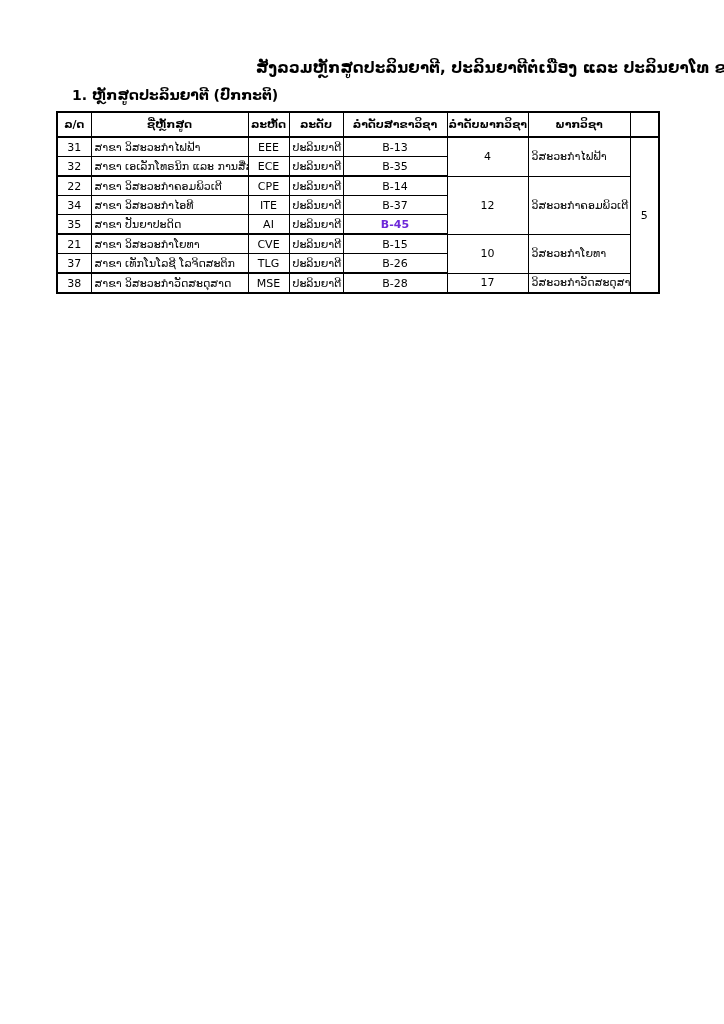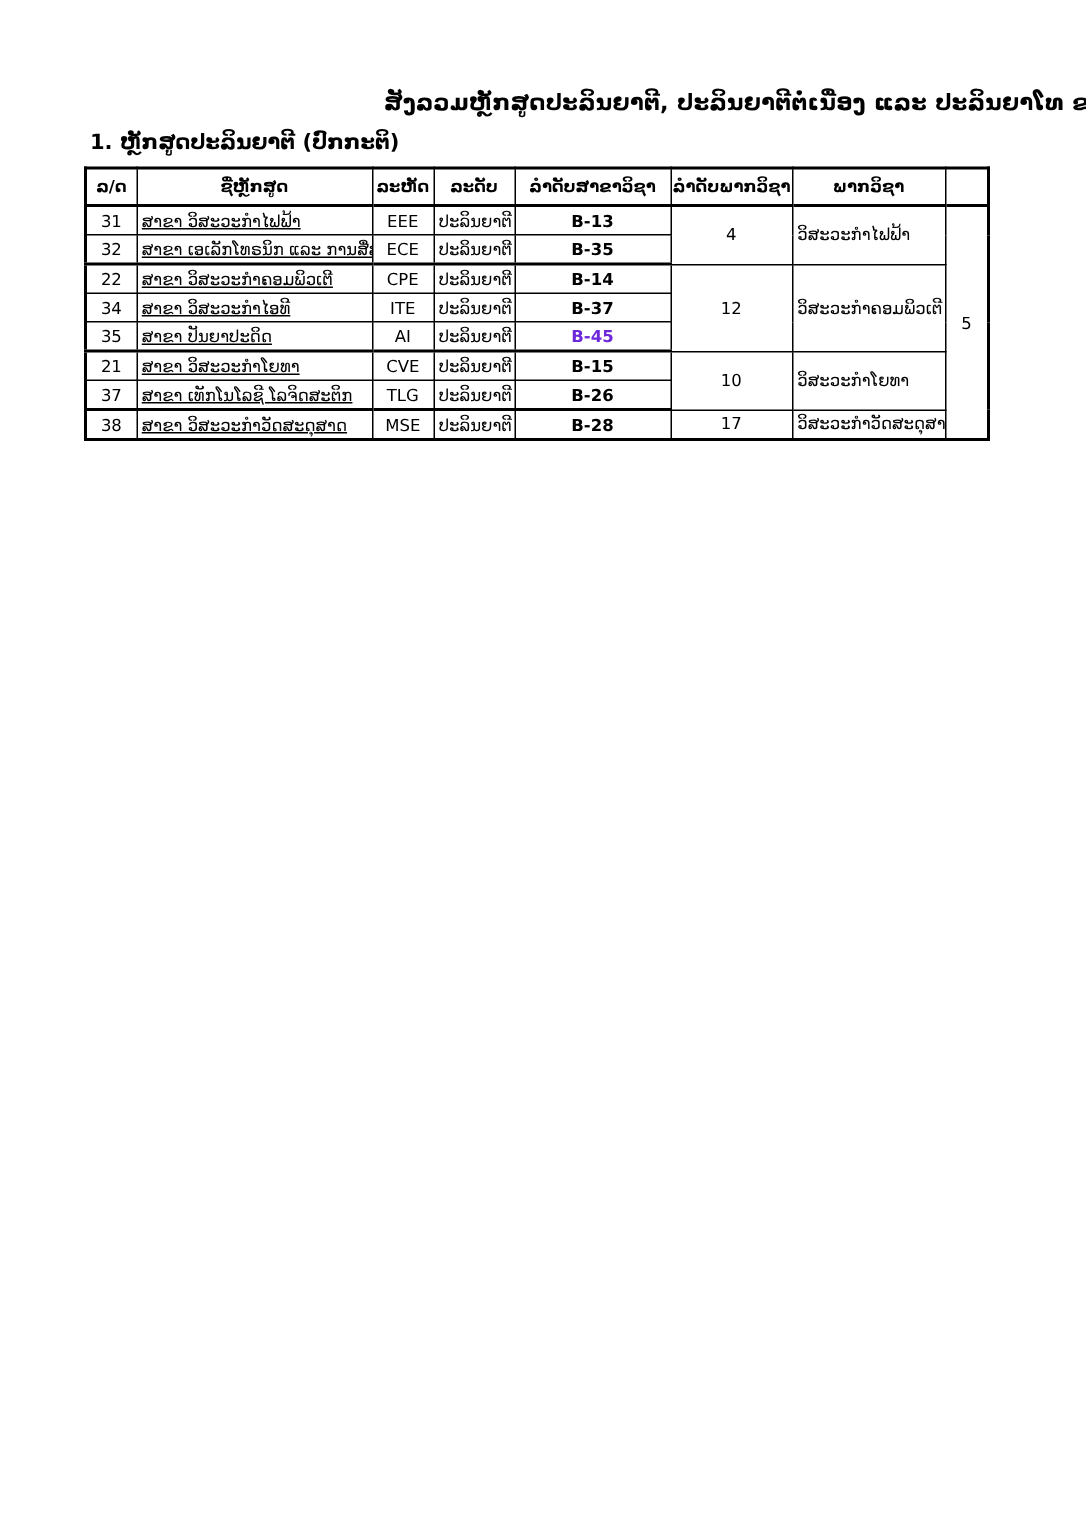--- a/index.html
+++ b/index.html
@@ -20,21 +20,21 @@
     position: absolute;
     left: 256px;
     top: 59px;
     font-size: 15px;
     font-weight: bold;
     white-space: nowrap;
     letter-spacing: 0.2px;
   }
   .section-heading {
     position: absolute;
-    left: 60px;
+    left: 72px;
     top: 87px;
     font-size: 14px;
     font-weight: bold;
     white-space: nowrap;
   }
   table.curriculum {
     position: absolute;
     left: 56px;
     top: 111px;
     width: 603px;
@@ -54,22 +54,22 @@
     height: 23px;
     font-weight: bold;
     text-align: center;
     border-bottom: 2px solid #000;
     padding: 0 1px;
   }
   .curriculum tbody td { height: 18px; }
   tr.group-end > td { border-bottom: 2.5px solid #000; }
   .c  { text-align: center; }
   .l  { text-align: left; }
-  .bold { font-weight: bold; }
-  .name-cell { padding-left: 3px; padding-right: 0; text-decoration: underline; }
+  .bold { font-weight: normal; }
+  .name-cell { padding-left: 3px; padding-right: 0; }
   .red { color: #6d28d9; font-weight: bold; }
   
   .col-no   { width: 34px;  }
   .col-name { width: 157px; }
   .col-code { width: 41px;  }
   .col-lvl  { width: 54px;  }
   .col-maj  { width: 104px; }
   .col-dor  { width: 81px;  }
   .col-dep  { width: 102px; }
   .col-x    { width: 29px;  }

